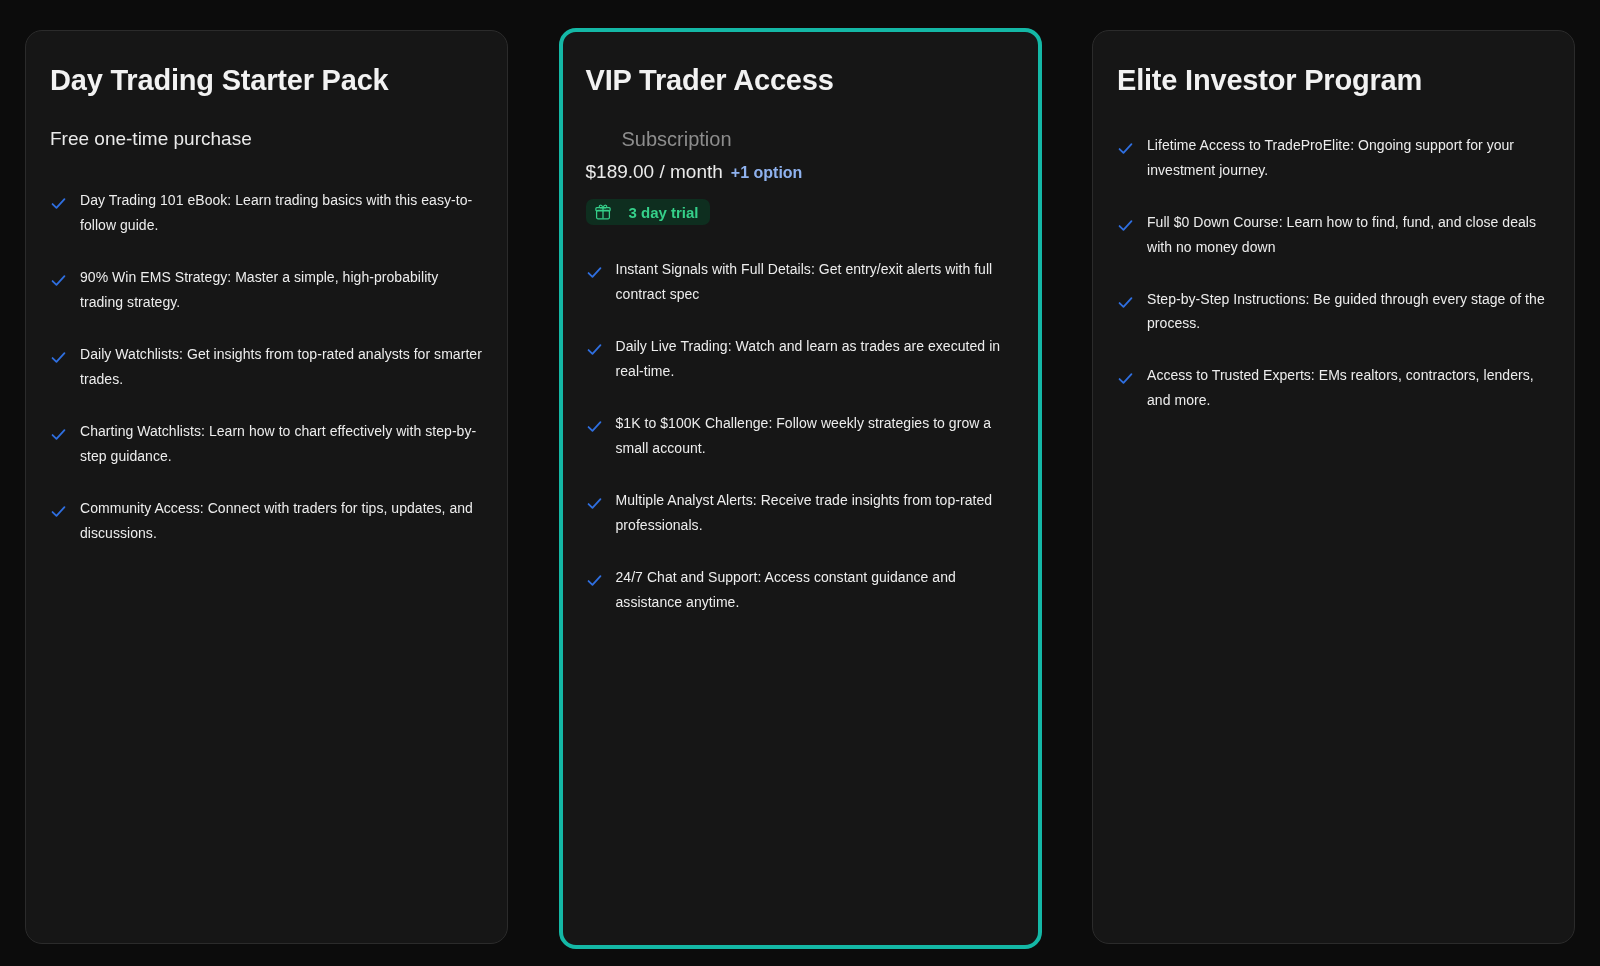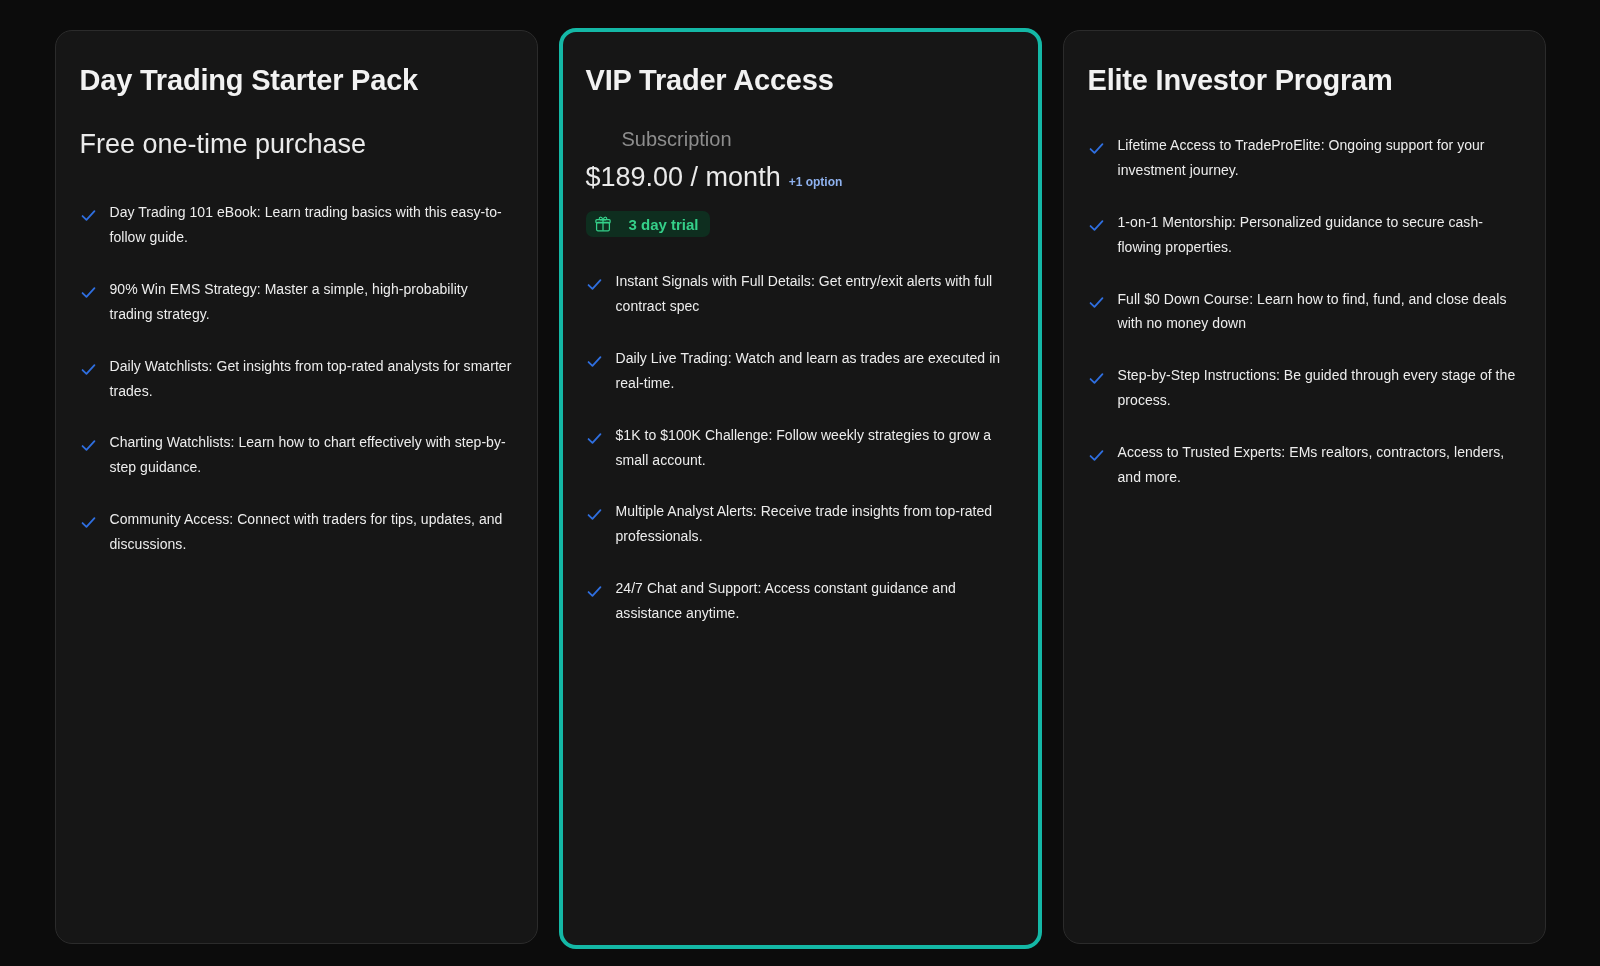--- a/index.html
+++ b/index.html
@@ -11,21 +11,21 @@
     font-family: "Liberation Sans", sans-serif;
     -webkit-font-smoothing: antialiased;
     overflow: hidden;
   }
 
   .pricing-grid {
     width: 1600px;
     height: 966px;
     display: flex;
     align-items: flex-start;
-    justify-content: center;
+    justify-content: space-between;
     gap: 21px;
     padding: 28px 25px;
   }
 
   .plan-card {
     width: 483px;
     background: #161616;
     border: 1px solid #2b2b2b;
     border-radius: 17px;
     padding: 34px 24px 30px 24px;
@@ -70,26 +70,26 @@
     margin-top: 4px;
     font-size: 21px;
     color: #eaeaea;
     line-height: 1.45;
     display: flex;
     align-items: baseline;
     flex-wrap: wrap;
   }
 
   .plan-price {
-    font-size: 27px;
+    font-size: 19px;
     color: #eaeaea;
   }
 
   .price-option-link {
-    font-size: 12px;
+    font-size: 16px;
     font-weight: bold;
     color: #8fb2ef;
     margin-left: 8px;
     cursor: pointer;
   }
 
   .trial-badge {
     display: inline-flex;
     align-items: center;
     gap: 18px;
@@ -242,26 +242,20 @@
         <li class="feature-item">
           <span><svg class="check-icon" viewBox="0 0 20 20" fill="none" xmlns="http://www.w3.org/2000/svg" aria-hidden="true">
               <path d="M3 10.6 L7.6 15.2 L17 4.8" stroke="#2f6fe0" stroke-width="2.1" stroke-linecap="round" stroke-linejoin="round"></path>
             </svg></span>
           <span class="feature-text">Lifetime Access to TradeProElite: Ongoing support for your investment journey.</span>
         </li>
         <li class="feature-item">
           <span><svg class="check-icon" viewBox="0 0 20 20" fill="none" xmlns="http://www.w3.org/2000/svg" aria-hidden="true">
               <path d="M3 10.6 L7.6 15.2 L17 4.8" stroke="#2f6fe0" stroke-width="2.1" stroke-linecap="round" stroke-linejoin="round"></path>
             </svg></span>
-          <span class="feature-text">1-on-1 Mentorship: Personalized guidance to secure cash-flowing properties.</span>
-        </li>
-        <li class="feature-item">
-          <span><svg class="check-icon" viewBox="0 0 20 20" fill="none" xmlns="http://www.w3.org/2000/svg" aria-hidden="true">
-              <path d="M3 10.6 L7.6 15.2 L17 4.8" stroke="#2f6fe0" stroke-width="2.1" stroke-linecap="round" stroke-linejoin="round"></path>
-            </svg></span>
           <span class="feature-text">Full $0 Down Course: Learn how to find, fund, and close deals with no money down</span>
         </li>
         <li class="feature-item">
           <span><svg class="check-icon" viewBox="0 0 20 20" fill="none" xmlns="http://www.w3.org/2000/svg" aria-hidden="true">
               <path d="M3 10.6 L7.6 15.2 L17 4.8" stroke="#2f6fe0" stroke-width="2.1" stroke-linecap="round" stroke-linejoin="round"></path>
             </svg></span>
           <span class="feature-text">Step-by-Step Instructions: Be guided through every stage of the process.</span>
         </li>
         <li class="feature-item">
           <span><svg class="check-icon" viewBox="0 0 20 20" fill="none" xmlns="http://www.w3.org/2000/svg" aria-hidden="true">

